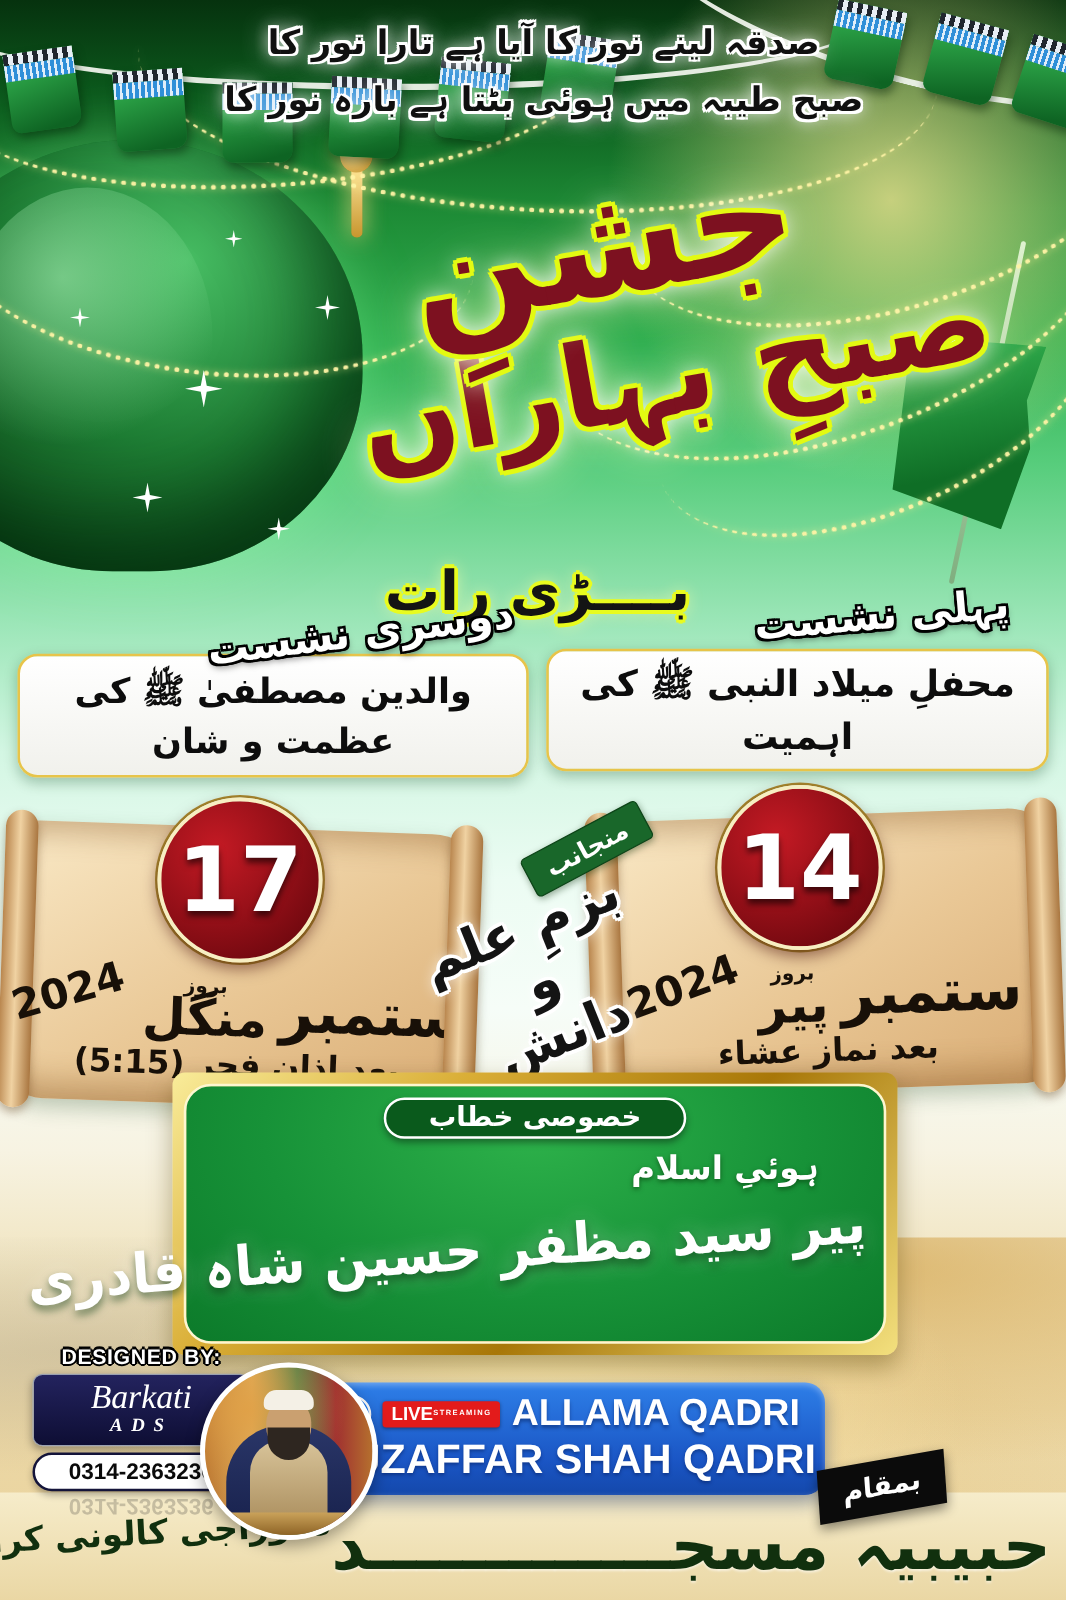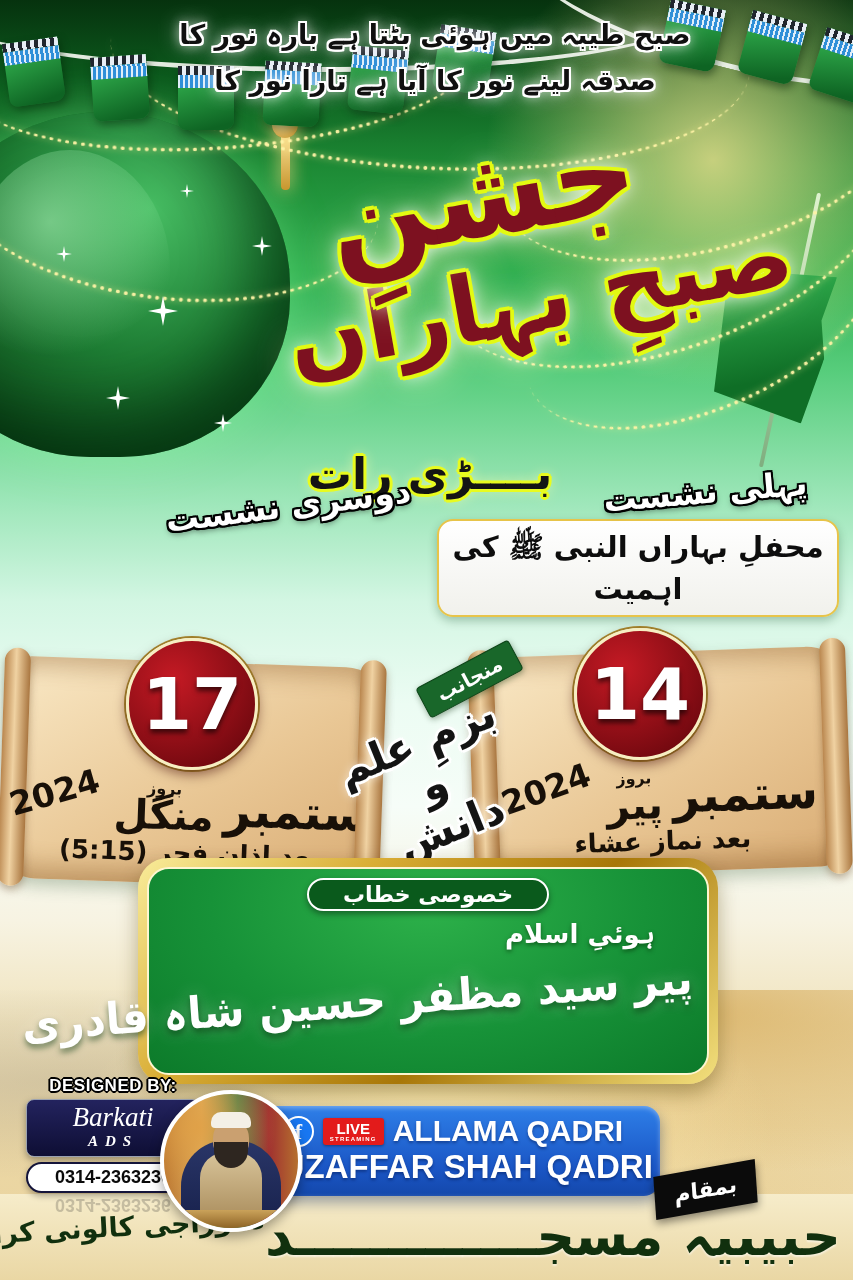--- a/index.html
+++ b/index.html
@@ -125,21 +125,21 @@
   .organizer { left:344px; top:646px; width:180px; height:235px; z-index:4; }
   .organizer-tag { position:absolute; right:2px; top:16px; transform:rotate(-28deg);
     background:#19672a; color:#fff; font-size:20px; font-weight:700; padding:4px 16px;
     border-radius:4px; border:1px solid #0d4418; direction:rtl; box-shadow:0 2px 6px rgba(0,40,0,.4); }
   .organizer-name { position:absolute; left:0; top:70px; width:100%; transform:rotate(-22deg);
     text-align:center; direction:rtl; color:#141414; font-weight:800; font-size:42px; line-height:1.1;
     text-shadow:3px 0 0 #fff,-3px 0 0 #fff,0 3px 0 #fff,0 -3px 0 #fff,
       2px 2px 0 #fff,-2px 2px 0 #fff,2px -2px 0 #fff,-2px -2px 0 #fff, 0 0 12px #fff; }
 
   
-  .speaker-panel { left:138px; top:858px; width:580px; height:226px; border-radius:30px;
+  .speaker-panel { left:138px; top:858px; width:580px; height:226px; border-radius:10px;
     background:linear-gradient(135deg,#f9ec9a,#d9ad35 30%,#a87708 60%,#f3e07e);
     padding:9px; box-shadow:0 9px 20px rgba(80,60,0,.38); z-index:4; }
   .speaker-inner { width:100%; height:100%; border-radius:22px; position:relative;
     background:radial-gradient(ellipse at 50% 18%, #2db14a, #179238 55%, #0c7a2a);
     border:2px solid #fdf6cf; display:flex; flex-direction:column; align-items:center; }
   .speaker-badge { margin-top:9px; background:#0a5a1c; border:2px solid #fff; border-radius:999px;
     color:#fff; font-size:22px; font-weight:700; padding:2px 34px; direction:rtl;
     box-shadow:0 3px 6px rgba(0,0,0,.4); }
   .speaker-honorific { position:absolute; right:52px; top:50px; color:#fff; font-size:26px;
     font-weight:700; direction:rtl; text-shadow:0 2px 4px rgba(0,40,0,.55); }
@@ -184,21 +184,21 @@
     background:linear-gradient(180deg,#2e7fe8,#1a55c4 70%,#1448ab);
     box-shadow:0 6px 14px rgba(0,30,90,.4), inset 0 2px 5px rgba(255,255,255,.35);
     display:flex; flex-direction:column; align-items:center; justify-content:center;
     color:#fff; font-family:"Liberation Sans", sans-serif; }
   .live-line1 { display:flex; align-items:center; gap:9px; font-size:30px; font-weight:800;
     line-height:1.05; text-shadow:0 2px 3px rgba(0,20,70,.45); }
   .fb-icon { width:31px; height:31px; border-radius:50%; background:#1877f2; border:2px solid #fff;
     display:flex; align-items:center; justify-content:center; font-weight:800; font-size:22px;
     font-family:"Liberation Serif", serif; text-shadow:none; }
   .live-badge { background:#e31b1b; border-radius:3px; padding:3px 7px; display:flex;
-    flex-direction:column; align-items:center; line-height:1; box-shadow:0 1px 3px rgba(0,0,0,.4); }
+    flex-direction:row; align-items:center; line-height:1; box-shadow:0 1px 3px rgba(0,0,0,.4); }
   .live-word { font-size:15px; font-weight:800; text-shadow:none; }
   .streaming-word { font-size:6px; letter-spacing:1.2px; text-shadow:none; }
   .live-line2 { font-size:33px; font-weight:800; line-height:1.2; text-shadow:0 2px 3px rgba(0,20,70,.45); }
 
   .venue-badge { left:654px; top:1168px; transform:rotate(-10deg) skewX(-6deg); z-index:7;
     background:#0b0b0b; color:#fff; direction:rtl; font-size:22px; font-weight:700;
     padding:9px 20px; box-shadow:0 4px 9px rgba(0,0,0,.45); }
 
   .venue-strip { left:0; right:0; bottom:0; height:86px; z-index:5;
     background:linear-gradient(180deg,#f6ecca,#ead7a4);
@@ -245,33 +245,34 @@
   <div class="abs flag" style="left:816px; top:34px; transform:rotate(18deg);"></div>
 
   <div class="abs spark" style="left:148px; top:296px; width:30px; height:30px;"></div>
   <div class="abs spark" style="left:252px; top:236px; width:20px; height:20px;"></div>
   <div class="abs spark" style="left:106px; top:386px; width:24px; height:24px;"></div>
   <div class="abs spark" style="left:56px;  top:246px; width:16px; height:16px;"></div>
   <div class="abs spark" style="left:214px; top:414px; width:18px; height:18px;"></div>
   <div class="abs spark" style="left:180px; top:184px; width:14px; height:14px;"></div>
 
   <div class="abs couplet">
+    <div>صدقہ لینے نور کا آیا ہے تارا نور کا</div>
     <div>صبح طیبہ میں ہوئی بٹتا ہے بارہ نور کا</div>
-    <div>صدقہ لینے نور کا آیا ہے تارا نور کا</div>
   </div>
 
   <div class="abs main-title">
     <span class="t1">جشنِ</span>
     <span class="t2">صبحِ بہاراں</span>
   </div>
   <div class="abs subtitle">بــــڑی رات</div>
 
   <div class="abs session-heading heading-first">پہلی نشست</div>
-  <div class="abs session-panel panel-first">محفلِ بہاراں النبی ﷺ کی اہمیت</div>
+  <div class="abs session-panel panel-first">محفلِ میلاد النبی ﷺ کی اہمیت</div>
   <div class="abs session-heading heading-second">دوسری نشست</div>
+  <div class="abs session-panel panel-second">والدین مصطفیٰ ﷺ کی عظمت و شان</div>
 
   <div class="abs scroll scroll-16">
     <div class="scroll-line1">
       <span class="scroll-month">ستمبر</span>
       <span class="weekday-wrap">
         <span class="scroll-dayword">بروز</span>
         <span class="scroll-weekday">پیر</span>
       </span>
       <span class="scroll-year">2024</span>
     </div>

